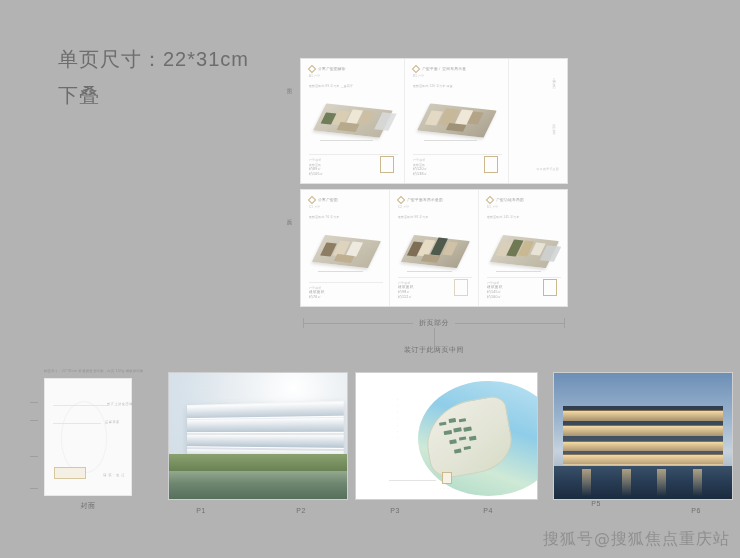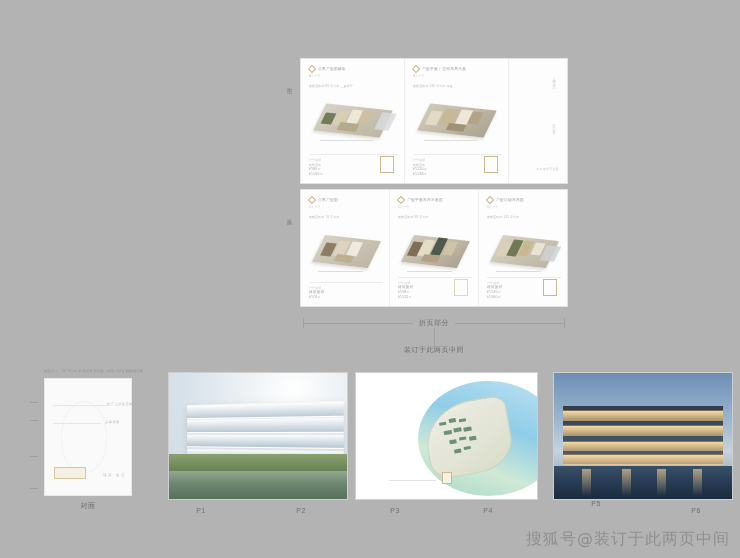--- a/index.html
+++ b/index.html
@@ -224,20 +224,24 @@
     font-size:16px;color:#8e8e8e;letter-spacing:1px;
     opacity:.95;white-space:nowrap;
     font-family:"DejaVu Sans",sans-serif;
   }
 </style>
 </head>
 <body>
 
 <div class="root">
 
+  <div class="heading">
+    <div class="l1">单页尺寸：22*31cm</div>
+    <div class="l2">下叠</div>
+  </div>
 
   <div class="spread">
 
     <div class="sheet sheet-row1">
       <div class="side-cap" style="top:24px;">主图</div>
 
       <div class="page-cols">
         <div class="page-col">
           <div class="pc-head">
             <span class="pc-mark"></span>
@@ -459,15 +463,15 @@
     </div>
     <div class="pool"></div>
     <div class="refl" style="left:16%;"></div>
     <div class="refl" style="left:38%;"></div>
     <div class="refl" style="left:58%;"></div>
     <div class="refl" style="left:78%;"></div>
   </div>
   <div class="plabel" style="left:563px;top:500px;width:66px;">P5</div>
   <div class="plabel" style="left:663px;top:507px;width:66px;">P6</div>
 
-  <div class="watermark">搜狐号@装订于此两页中间</div>
+  <div class="watermark">搜狐号@搜狐焦点重庆站</div>
 
 </div>
 
 </body></html>

